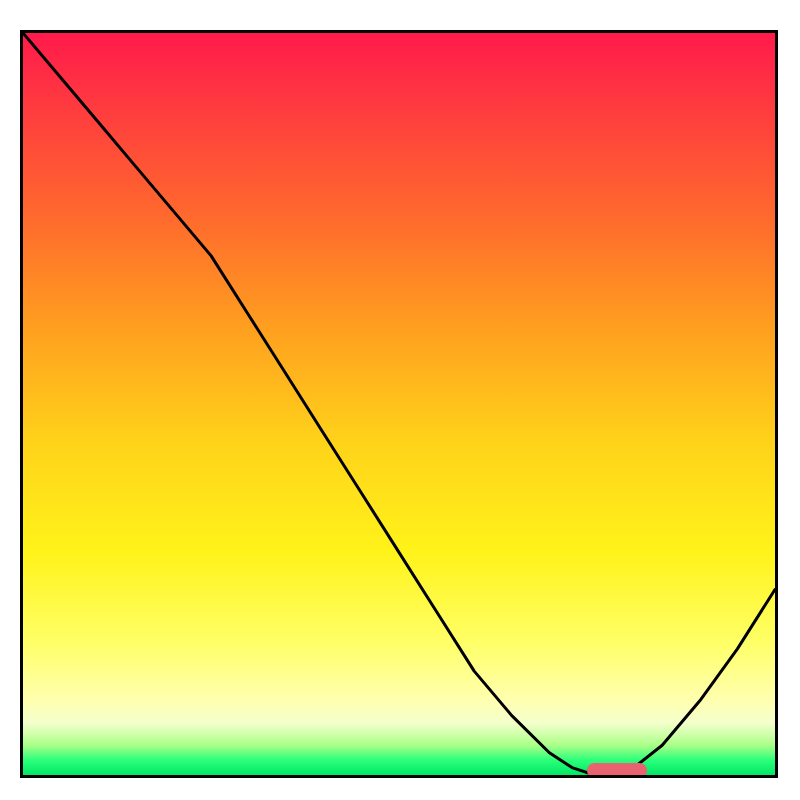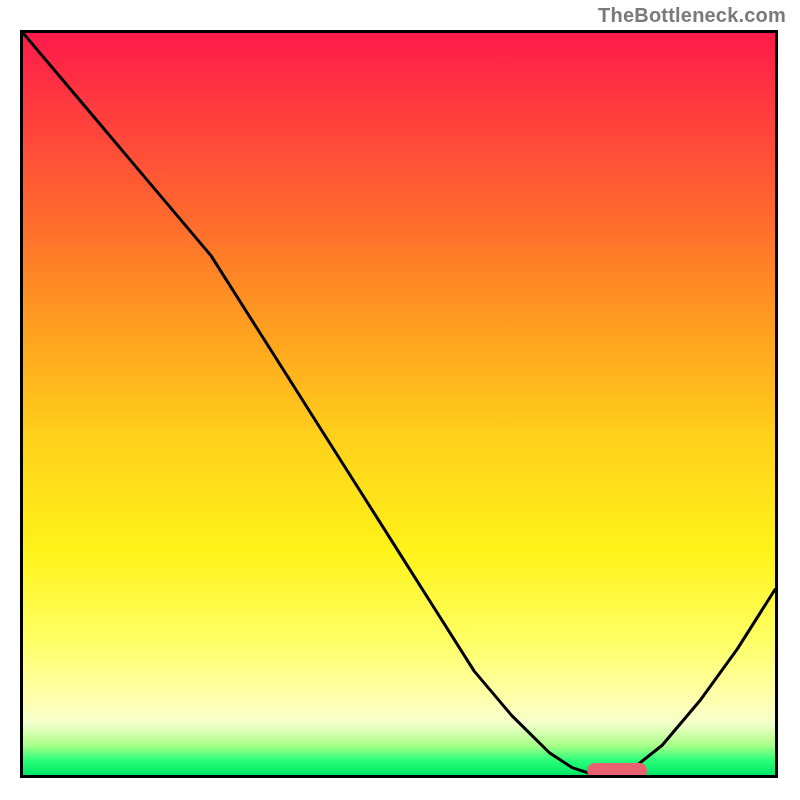--- a/index.html
+++ b/index.html
@@ -63,21 +63,20 @@
     position: absolute;
     background: #e8636f;
     border-radius: 9px;
     height: 15px;
   }
 </style>
 </head>
 <body>
 
 <div class="container">
-  <div class="watermark">TheBottleneck.com</div>
 
   <div class="plot-frame">
     <div class="gradient"></div>
 
     <svg class="curve" viewBox="0 0 752 742" preserveAspectRatio="none">
       <path id="curve-path" fill="none" stroke="#000" stroke-width="3" stroke-linecap="round" stroke-linejoin="round" d="M0.0 0.0 L37.6 44.5 L75.2 89.0 L112.8 133.6 L150.4 178.1 L188.0 222.6 L225.6 282.0 L263.2 341.3 L300.8 400.7 L338.4 460.0 L376.0 519.4 L413.6 578.8 L451.2 638.1 L488.8 682.6 L526.4 719.7 L549.0 734.6 L571.5 742.0 L601.6 742.0 L639.2 712.3 L676.8 667.8 L714.4 615.9 L752.0 556.5"></path>
     </svg>
 
     <div class="marker" id="marker" style="left: 564px; width: 60.16px; top: 730.29px; background: rgb(232, 99, 111);"></div>
   </div>

